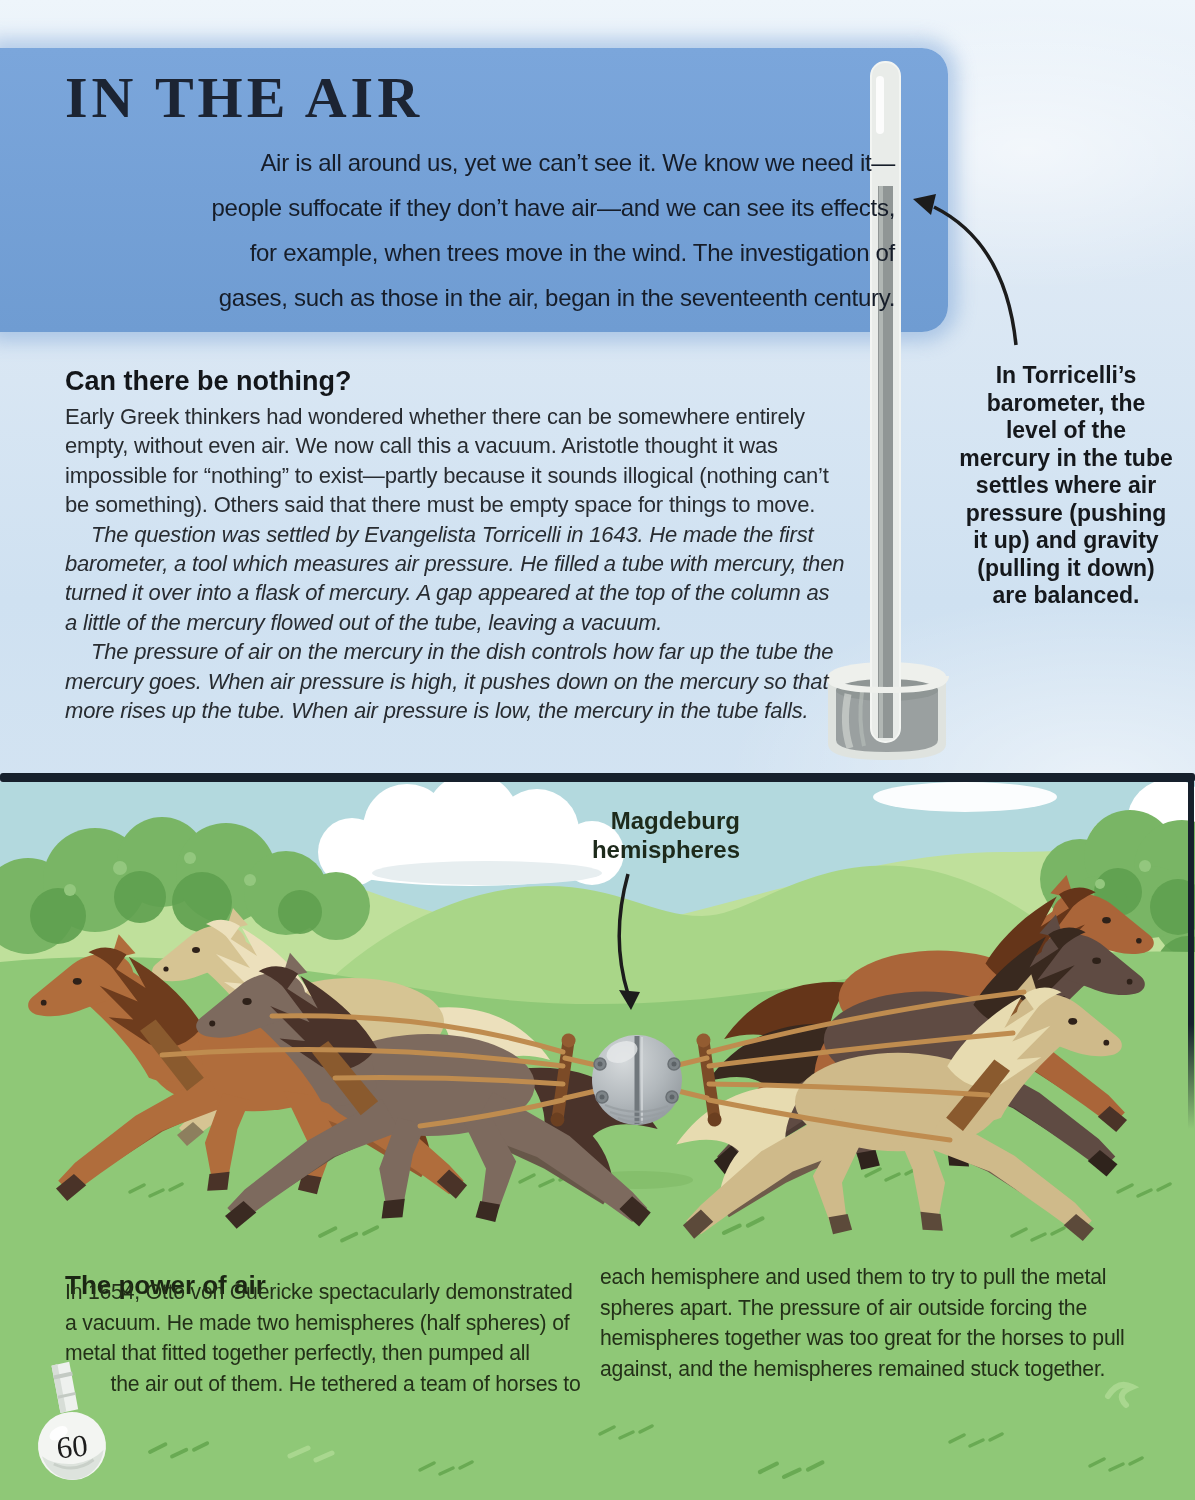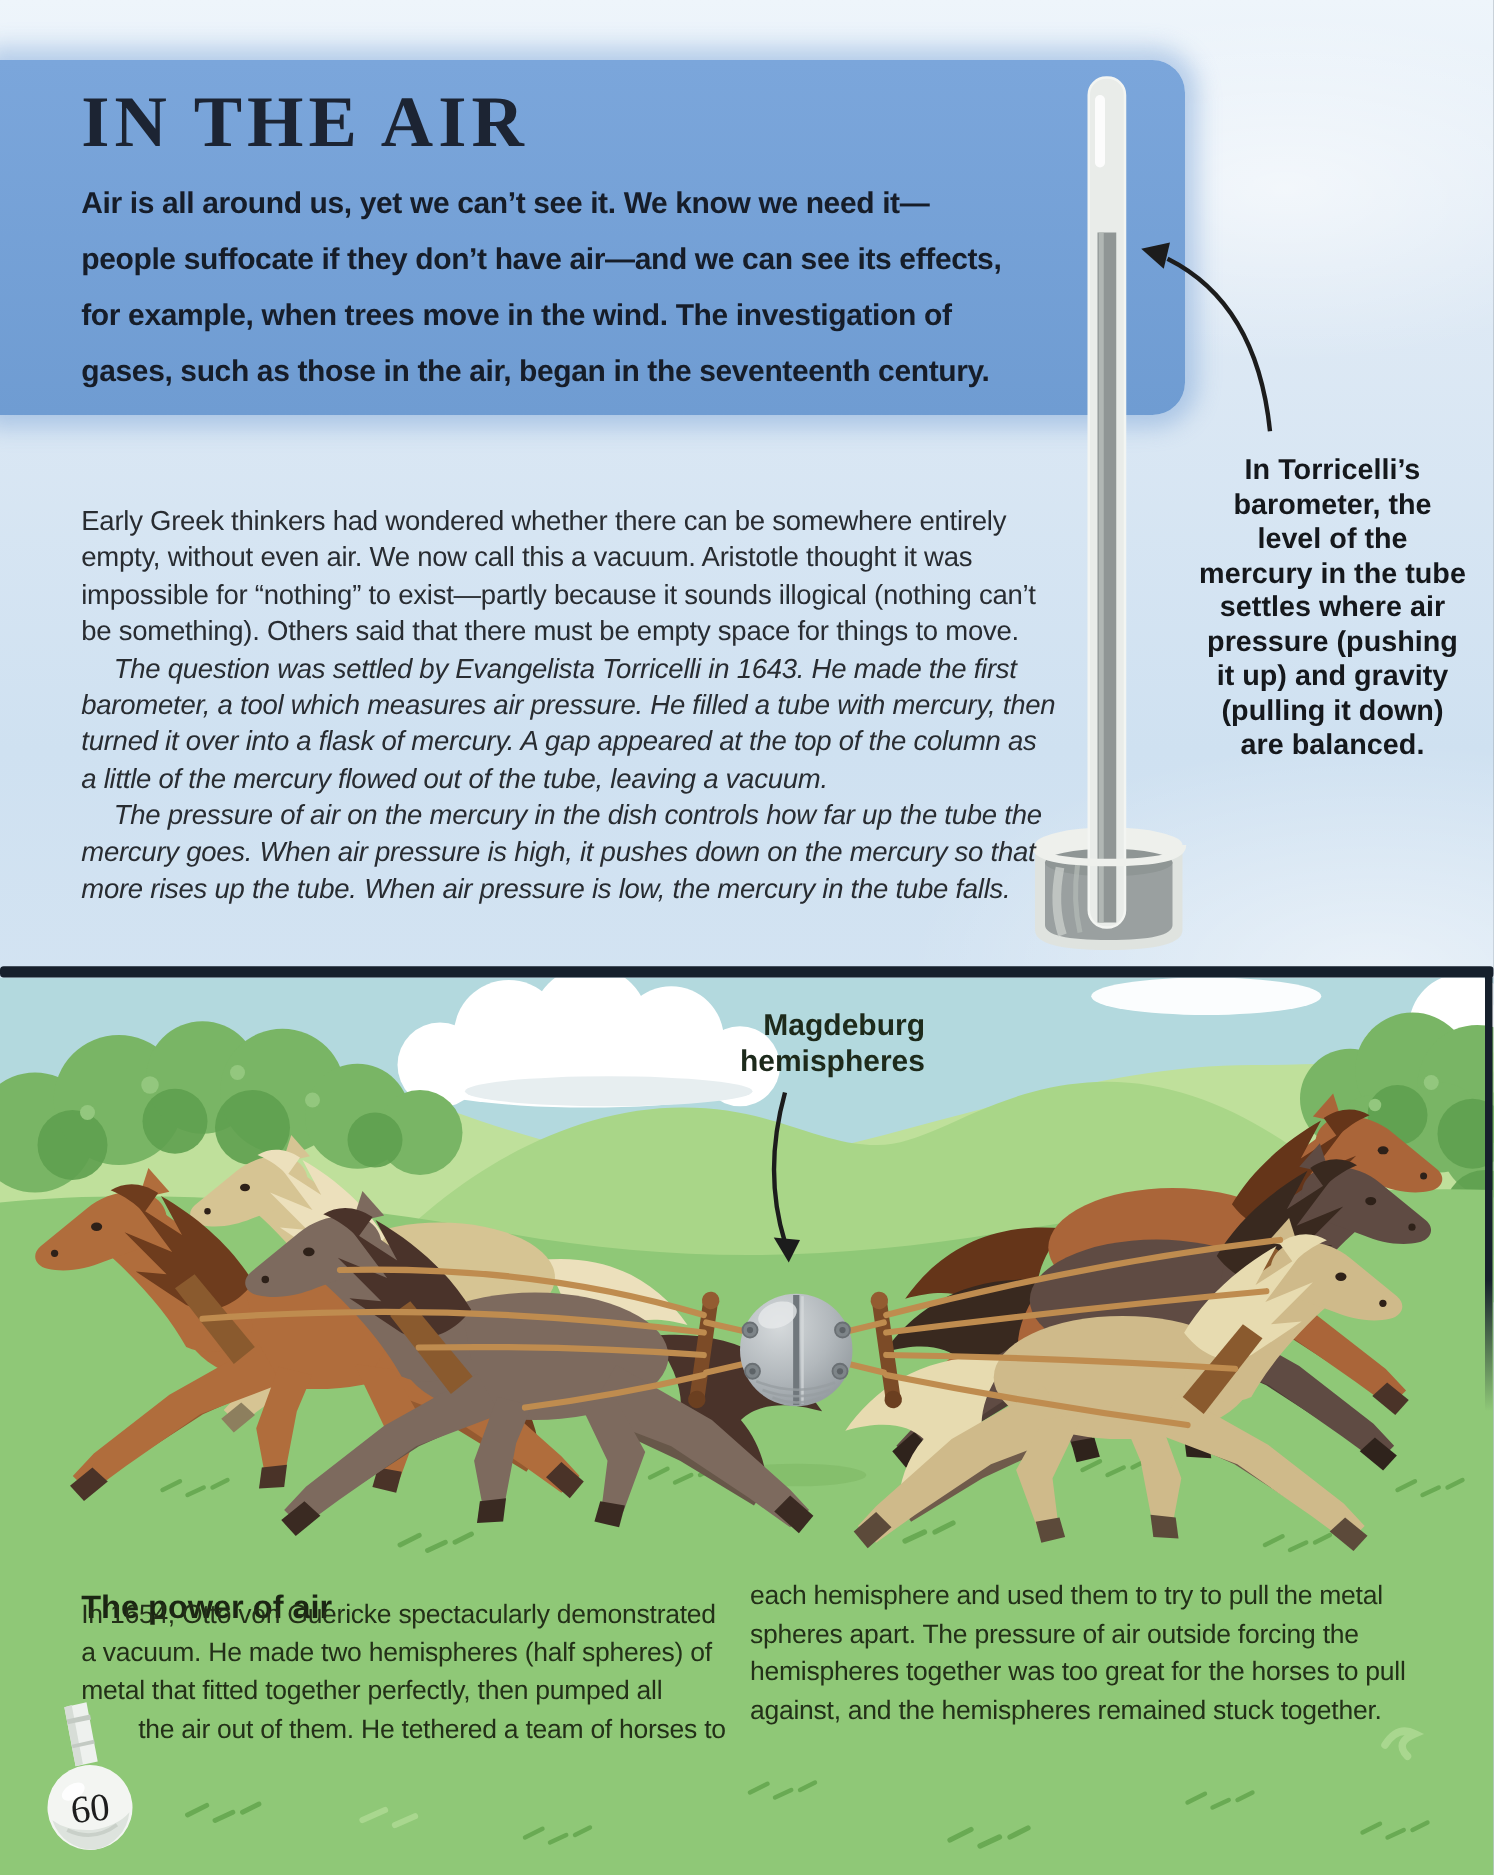--- a/index.html
+++ b/index.html
@@ -10,22 +10,22 @@
       radial-gradient(520px 260px at 92% 52%, rgba(255,255,255,.5), transparent 72%),
       radial-gradient(600px 280px at 14% 88%, rgba(255,255,255,.35), transparent 70%),
       linear-gradient(180deg,#eef5fb 0%,#dfeaf5 14%,#cfe1f1 40%,#d8e6f3 70%,#d7e6f2 100%);}
   .abs{position:absolute;}
   
   .banner{left:0;top:48px;width:948px;height:284px;border-radius:0 26px 26px 0;
     background:linear-gradient(180deg,#7ba6db 0%,#6f9cd2 100%);
     box-shadow:0 0 18px 10px rgba(118,160,212,.45);}
   .title{left:65px;top:64px;font-family:"Liberation Serif",serif;font-weight:700;
     font-size:58px;letter-spacing:4px;color:#1c2433;white-space:pre-line;}
-  .intro{left:65px;top:140px;width:830px;font-weight:700;font-size:24px;line-height:45px;
-    letter-spacing:-0.3px;color:#161d29;white-space:pre-line;}
+  .intro{left:65px;top:140px;width:830px;font-weight:400;font-size:24px;line-height:45px;
+    letter-spacing:-0.3px;color:#161d29;white-space:pre-line;text-align:right;}
   
   .h-nothing{left:65px;top:366px;font-weight:700;font-size:27px;color:#13161a;}
   .bodycopy{left:65px;top:402px;width:800px;font-size:22px;line-height:29.4px;
     letter-spacing:-0.2px;color:#282c31;}
   .bodycopy p{margin:0;white-space:pre-line;}
   .bodycopy p.indent{text-indent:26px;font-style:italic;}
   
   .caption{left:933px;top:362px;width:266px;text-align:center;font-weight:700;
     font-size:23px;line-height:27.5px;color:#15181c;white-space:pre-line;}
   
@@ -78,20 +78,21 @@
       <polygon points="913,199 936,194 931,215" fill="#1c1c1c"></polygon>
     </g>
   </svg>
 
   <div class="abs title">IN THE AIR</div>
   <div class="abs intro">Air is all around us, yet we can’t see it. We know we need it—
 people suffocate if they don’t have air—and we can see its effects,
 for example, when trees move in the wind. The investigation of
 gases, such as those in the air, began in the seventeenth century.</div>
 
+  <div class="abs h-nothing">Can there be nothing?</div>
   <div class="abs bodycopy">
     <p>Early Greek thinkers had wondered whether there can be somewhere entirely
 empty, without even air. We now call this a vacuum. Aristotle thought it was
 impossible for “nothing” to exist—partly because it sounds illogical (nothing can’t
 be something). Others said that there must be empty space for things to move.</p>
     <p class="indent">The question was settled by Evangelista Torricelli in 1643. He made the first
 barometer, a tool which measures air pressure. He filled a tube with mercury, then
 turned it over into a flask of mercury. A gap appeared at the top of the column as
 a little of the mercury flowed out of the tube, leaving a vacuum.</p>
     <p class="indent">The pressure of air on the mercury in the dish controls how far up the tube the

